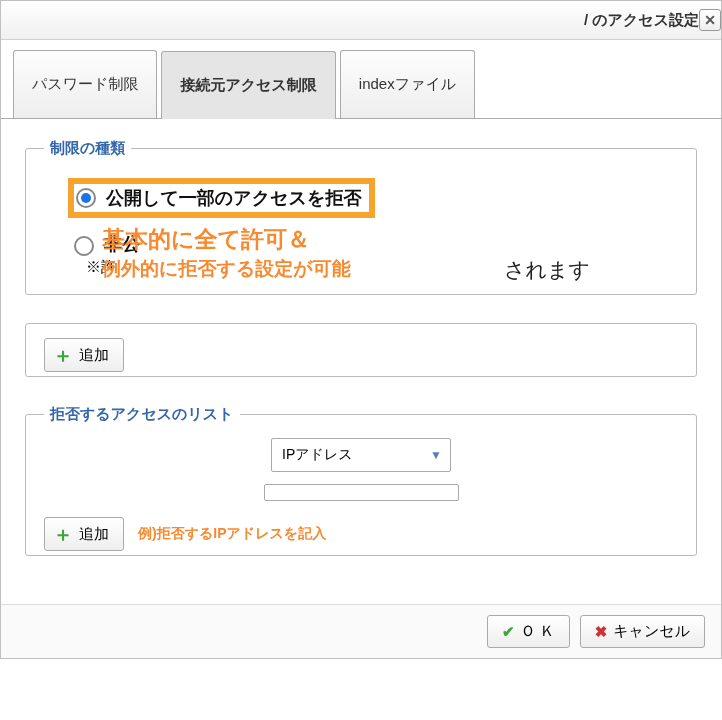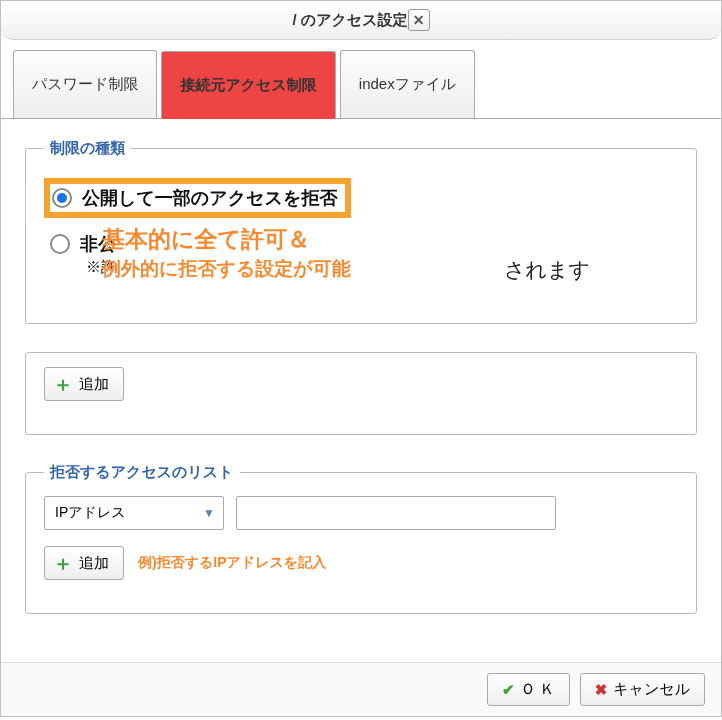--- a/index.html
+++ b/index.html
@@ -11,26 +11,25 @@
       height: 720px;
       overflow: hidden;
     }
     .dialog {
       width: 722px;
       border: 1px solid #c0c0c0;
       background: #fff;
     }
     .dialog-header {
       display: flex;
-      justify-content: center;
+      justify-content: flex-end;
       align-items: center;
       padding: 8px 0;
       background: linear-gradient(#ffffff, #f0f0f0);
       border-bottom: 1px solid #d0d0d0;
-      border-radius: 13px;
     }
     .dialog-title {
       font-weight: bold;
       font-size: 15px;
       color: #333;
     }
     .close-btn {
       width: 22px;
       height: 22px;
       border: 1px solid #999;
@@ -54,44 +53,44 @@
       border: 1px solid #aaa;
       border-bottom: none;
       border-radius: 3px 3px 0 0;
       margin-right: 4px;
       background: linear-gradient(#fdfdfd, #eeeeee);
       cursor: pointer;
       font-size: 15px;
       color: #333;
     }
     .tab.active {
-      background: #ef4444;
+      background: #e5e5e5;
       font-weight: bold;
       position: relative;
       top: 1px;
     }
     .content {
       padding: 20px 24px;
     }
     fieldset {
       border: 1px solid #bbb;
       border-radius: 3px;
-      padding: 14px 18px 33px 18px;
+      padding: 14px 18px 4px 18px;
       margin-bottom: 28px;
     }
     legend {
       color: #3366aa;
       font-weight: bold;
       font-size: 15px;
       padding: 0 6px;
     }
     .radio-row {
       display: flex;
-      align-items: center;
-      margin: 6px 0 4px 0;
+      align-items: flex-end;
+      margin: 6px 0 4px 24px;
     }
     .highlight-box {
       border: 6px solid #f7a42e;
       padding: 2px 8px 2px 2px;
       display: inline-flex;
       align-items: center;
     }
     .radio-circle {
       width: 20px;
       height: 20px;
@@ -186,20 +185,21 @@
       font-weight: bold;
       font-size: 20px;
       margin-right: 6px;
       line-height: 1;
     }
     .select-wrap {
       display: flex;
       align-items: center;
       gap: 12px;
       margin-bottom: 16px;
+      flex-direction: column;
     }
     .dropdown {
       display: flex;
       align-items: center;
       justify-content: space-between;
       border: 1px solid #aaa;
       width: 180px;
       height: 34px;
       padding: 0 8px 0 10px;
       border-radius: 2px;

